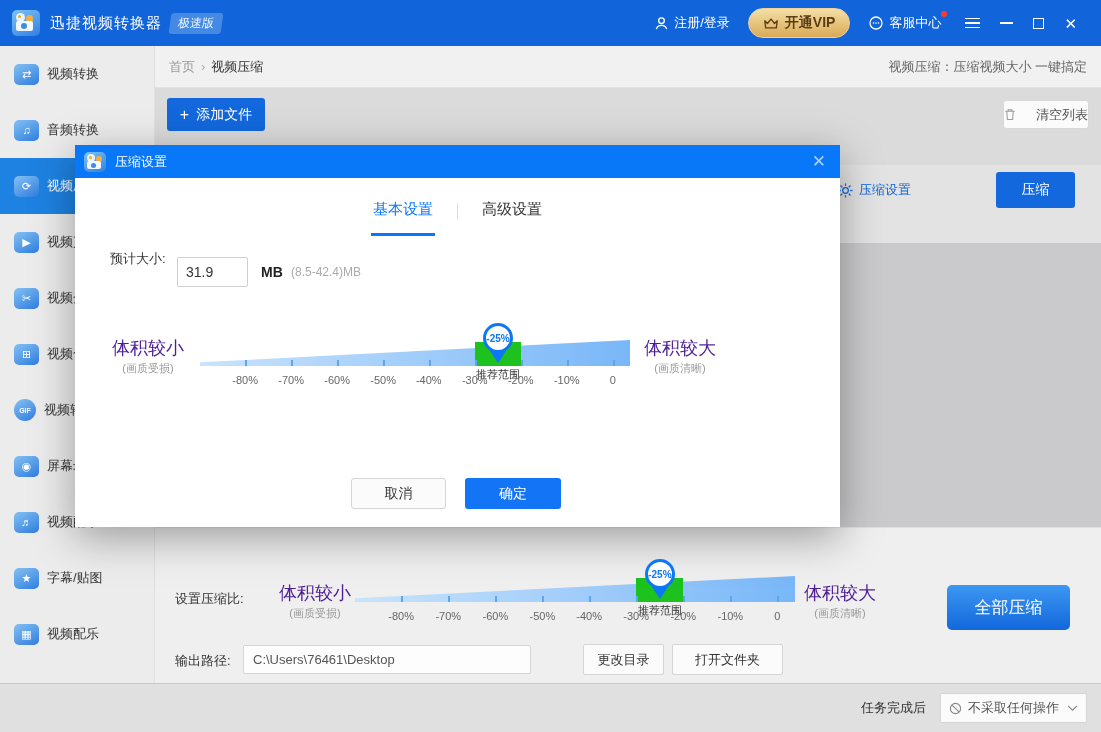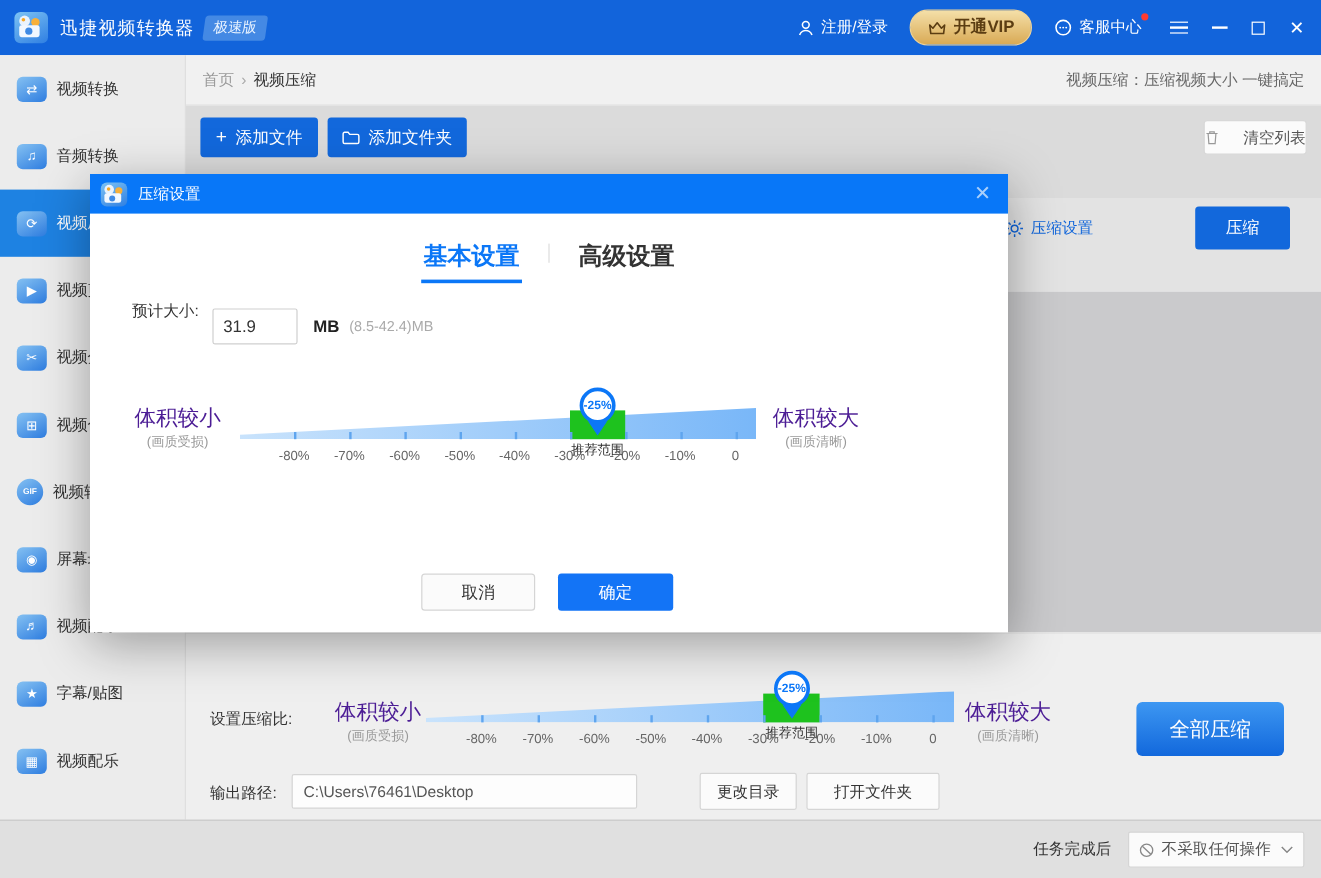--- a/index.html
+++ b/index.html
@@ -14,21 +14,21 @@
   .appicon { width:28px; height:26px; margin-left:12px; border-radius:5px;
              background:linear-gradient(150deg,#7dc3f4,#2f7fe2); position:relative; flex:0 0 auto;}
   .appicon .cam-body{position:absolute;left:4px;top:11px;width:17px;height:10px;background:#f2f8ff;border-radius:2px;}
   .appicon .cam-lens{position:absolute;left:9px;top:13px;width:6px;height:6px;border-radius:50%;background:#3f8ae4;}
   .appicon .reel1{position:absolute;left:4px;top:3px;width:9px;height:9px;border-radius:50%;background:#eaf3fd;}
   .appicon .reel1 i{position:absolute;left:2px;top:2px;width:3px;height:3px;border-radius:50%;background:#f7a823;}
   .appicon .reel2{position:absolute;left:14px;top:5px;width:7px;height:7px;border-radius:50%;background:#f7b03a;}
   .apptitle { font-size:15px; margin-left:10px; letter-spacing:1px; }
   .badge { margin-left:8px; font-size:12px; background:#4489e4; padding:2px 8px;
            border-radius:3px; transform:skewX(-8deg); color:#eaf4ff; }
-  .tb-right { margin-left:auto; display:flex; align-items:center; gap:18px; padding-right:14px; font-size:13px; }
+  .tb-right { margin-left:auto; display:flex; align-items:center; gap:18px; padding-right:24px; font-size:13px; }
   .tb-item { display:flex; align-items:center; gap:5px; cursor:pointer; position:relative;}
   .vip-pill { display:flex; align-items:center; gap:6px; background:linear-gradient(180deg,#f4dfa8,#d9aa55);
               border:1px solid #eed398; color:#5b3d12; font-weight:bold; font-size:14px;
               padding:5px 14px; border-radius:15px; }
   .red-dot { position:absolute; right:-6px; top:-3px; width:6px; height:6px; border-radius:50%; background:#ff3b30; }
   .win-ctl { display:flex; align-items:center; gap:20px; margin-left:6px; }
   .win-min { width:13px; height:2px; background:#fff; }
   .win-max { width:11px; height:11px; border:1.5px solid #fff; }
   .win-close { font-size:15px; line-height:1; }
   .hamb { display:flex; flex-direction:column; gap:3px; }
@@ -98,21 +98,21 @@
   .dlg-header { position:absolute; left:0; top:0; width:765px; height:33px; background:#0877F8;
                 display:flex; align-items:center; color:#fff; }
   .dlg-header .appicon { width:22px; height:20px; margin-left:9px; }
   .dlg-header .appicon .cam-body{left:3px;top:9px;width:14px;height:8px;}
   .dlg-header .appicon .cam-lens{left:7px;top:11px;width:5px;height:5px;}
   .dlg-header .appicon .reel1{left:3px;top:2px;width:8px;height:8px;}
   .dlg-header .appicon .reel2{left:12px;top:4px;width:6px;height:6px;}
   .dlg-title { font-size:13px; margin-left:9px; }
   .dlg-close { margin-left:auto; margin-right:14px; font-size:17px; color:#A9CFFB; cursor:pointer; }
   .tabs { position:absolute; left:0; top:55px; width:765px; display:flex; justify-content:center; gap:0; }
-  .tab { font-size:20px; font-weight:bold; padding:0 24px; cursor:pointer; position:relative; height:36px;}
+  .tab { font-size:15px; font-weight:normal; padding:0 24px; cursor:pointer; position:relative; height:36px;}
   .tab.active { color:#0B77F7; }
   .tab.active::after { content:""; position:absolute; left:22px; right:22px; bottom:0; height:3px; background:#0B77F7;}
   .tab-div { width:1px; height:16px; background:#DDD; margin-top:3px; }
   .size-label { position:absolute; left:35px; top:105px; font-size:13px; color:#333; }
   .size-input { position:absolute; left:102px; top:112px; width:71px; height:30px;
                 border:1px solid #CFCFCF; border-radius:2px; font-size:14px; color:#333;
                 padding:0 8px; font-family:inherit;}
   .size-unit { position:absolute; left:186px; top:119px; font-size:14px; font-weight:bold; color:#222; }
   .size-range { position:absolute; left:216px; top:120px; font-size:12px; color:#AAA; }
   .dlg-cancel { position:absolute; left:276px; top:333px; width:95px; height:31px; }
@@ -248,26 +248,20 @@
   <span class="bc-sep">›</span>
   <span class="bc-cur">视频压缩</span>
   <span class="bc-sub">视频压缩：压缩视频大小 一键搞定</span>
 </div>
 
 <div class="a toolbar">
   <button class="btn-blue add-file">
     <span style="font-size:16px;">+</span>
     <span>添加文件</span>
   </button>
-  <button class="btn-blue add-folder">
-    <svg width="15" height="13" viewBox="0 0 16 13">
-      <path d="M1 3.5c0-.8.6-1.5 1.4-1.5h3l1.5 1.8h6.7c.8 0 1.4.7 1.4 1.5v5.2c0 .8-.6 1.5-1.4 1.5H2.4c-.8 0-1.4-.7-1.4-1.5z" fill="none" stroke="#fff" stroke-width="1.3"></path>
-    </svg>
-    <span>添加文件夹</span>
-  </button>
   <button class="clear-btn">
     <svg width="12" height="13" viewBox="0 0 12 14">
       <path d="M1 3.5h10M4 3.5V2h4v1.5M2.5 3.5l.7 9h5.6l.7-9" fill="none" stroke="#999" stroke-width="1.1"></path>
     </svg>
     <span>清空列表</span>
   </button>
 </div>
 
 <div class="a file-row">
   <div class="row-settings">

